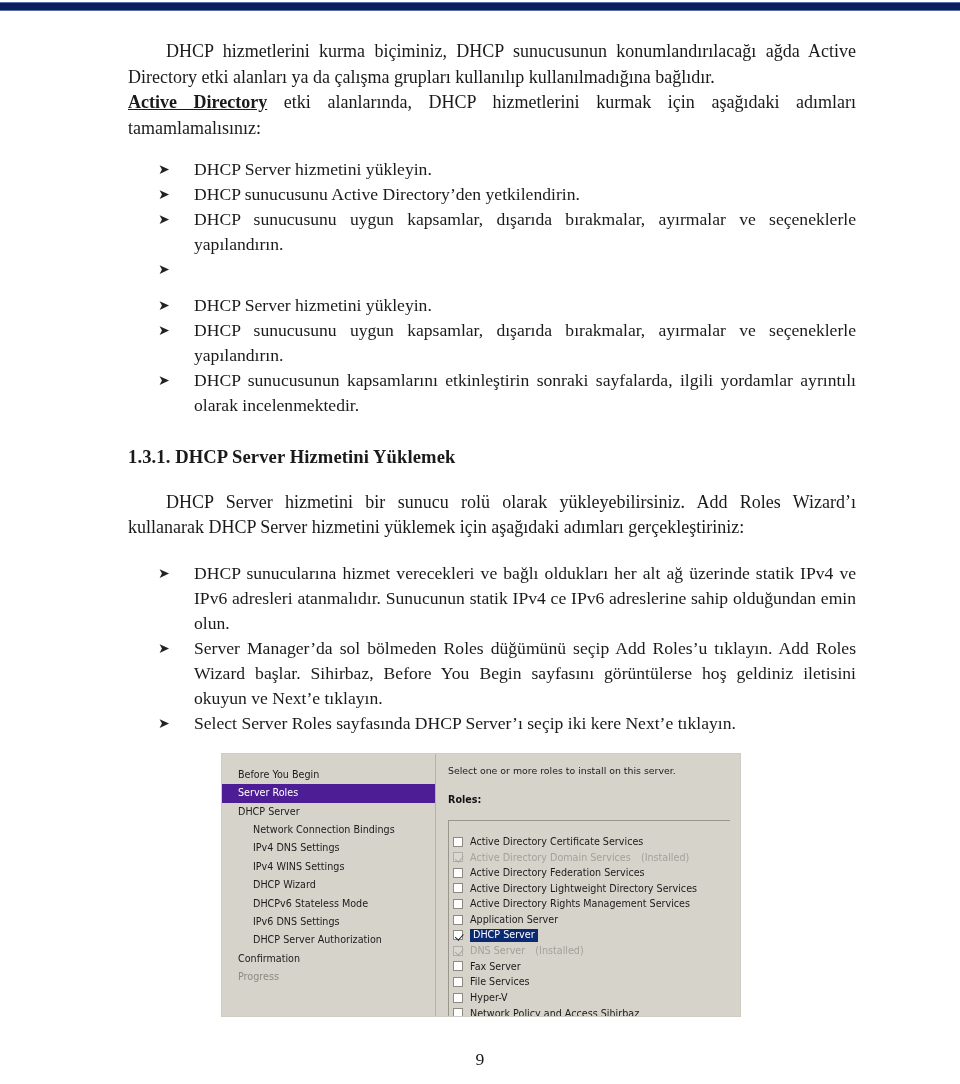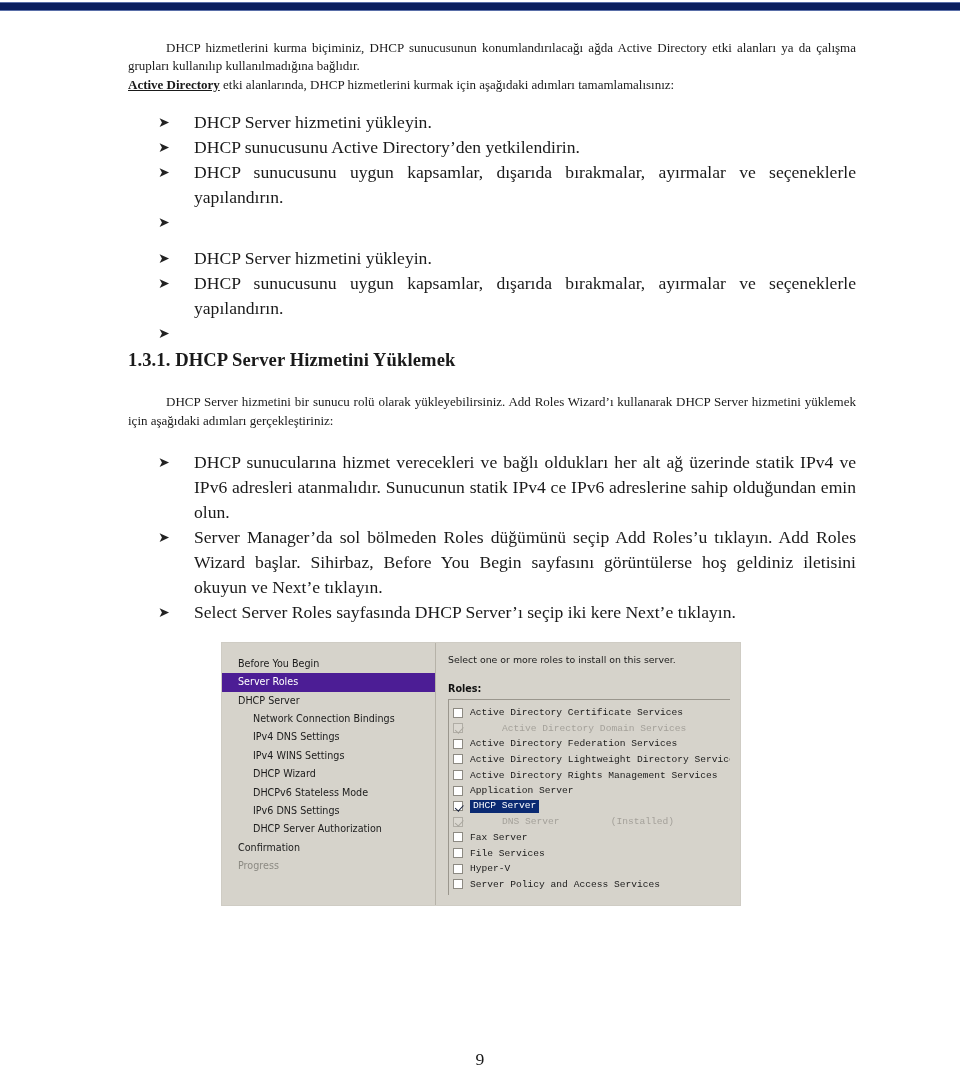--- a/index.html
+++ b/index.html
@@ -28,21 +28,21 @@
   
   #page {
     position: absolute;
     left: 0; top: 11px;
     width: 960px; height: 1073px;
     padding: 28px 104px 0 128px;
   }
 
   p.body-text {
     margin: 0 0 0 0;
-    font-size: 13px;
+    font-size: 18px;
     line-height: 1.42;
     text-align: justify;
     text-justify: inter-word;
   }
   p.indent { text-indent: 38px; }
 
   .bold { font-weight: bold; text-decoration: underline; }
 
   
   ul.arrow-list {
@@ -127,31 +127,30 @@
   }
   .main-prompt {
     font-size: 9.4px;
     color: #1b1b1b;
     margin-bottom: 18px;
   }
   .main-label {
     font-size: 9.6px;
     font-weight: bold;
     color: #111;
-    margin-bottom: 5px;
+    margin-bottom: 15px;
   }
   #roles-listbox {
     background: #d6d3cb;
     border: 1px solid #9a968d;
     border-right: none;
     border-bottom: none;
     height: 196px;
-    padding: 5px 0 0 0;
+    padding: 13px 0 0 0;
     overflow: hidden;
-    font-family: Liberation Mono, monospace;
   }
   .role-row {
     display: flex;
     align-items: center;
     height: 15.6px;
     padding-left: 4px;
   }
   .cb {
     width: 10px; height: 10px;
     flex: 0 0 10px;
@@ -172,21 +171,21 @@
   .cb.disabled {
     background: #dbd8d1;
     border-color: #b0ada5;
   }
   .cb.disabled.checked::after { border-color: #a9a69e; }
   .role-label {
     font-size: 9.6px;
     color: #1b1b1b;
     white-space: nowrap;
   }
-  .role-row.dim .role-label { color: #a4a19a; margin-left: 32px; }
+  .role-row.dim .role-label { color: #a4a19a; }
   .role-row.highlight .role-label {
     background: #0b2a72;
     color: #ffffff;
     padding: 0.5px 3px 1.5px 3px;
   }
   .role-suffix { color: #8f8c85; }
 
   #page-number {
     position: absolute;
     left: 0; right: 0;
@@ -216,21 +215,21 @@
   </ul>
 
   <div class="spacer-16"></div>
 
 
   <div class="spacer-20"></div>
 
   <ul class="arrow-list">
     <li><span class="bullet-glyph">➤</span><span>DHCP Server hizmetini yükleyin.</span></li>
     <li><span class="bullet-glyph">➤</span><span>DHCP sunucusunu uygun kapsamlar, dışarıda bırakmalar, ayırmalar ve seçeneklerle yapılandırın.</span></li>
-    <li><span class="bullet-glyph">➤</span></li>
+    <li><span class="bullet-glyph">➤</span><span>DHCP sunucusunun kapsamlarını etkinleştirin sonraki sayfalarda, ilgili yordamlar ayrıntılı olarak incelenmektedir.</span></li>
   </ul>
 
   <div class="spacer-26"></div>
 
   <h2 class="section-heading">1.3.1. DHCP Server Hizmetini Yüklemek</h2>
 
   <div class="spacer-20"></div>
 
   <p class="body-text indent">DHCP Server hizmetini bir sunucu rolü olarak yükleyebilirsiniz. Add Roles Wizard’ı kullanarak DHCP Server hizmetini yüklemek için aşağıdaki adımları gerçekleştiriniz:</p>
 
@@ -298,21 +297,21 @@
           <div class="role-row">
               <span class="cb"></span>
               <span class="role-label">File Services</span>
             </div>
           <div class="role-row">
               <span class="cb"></span>
               <span class="role-label">Hyper-V</span>
             </div>
           <div class="role-row">
               <span class="cb"></span>
-              <span class="role-label">Server Policy and Access Services</span>
+              <span class="role-label">Network Policy and Access Sihirbaz</span>
             </div>
           <div class="role-row">
               <span class="cb"></span>
               <span class="role-label">Print and Document Services</span>
             </div>
         </div>
       </div>
 
     </div>
   </div>

